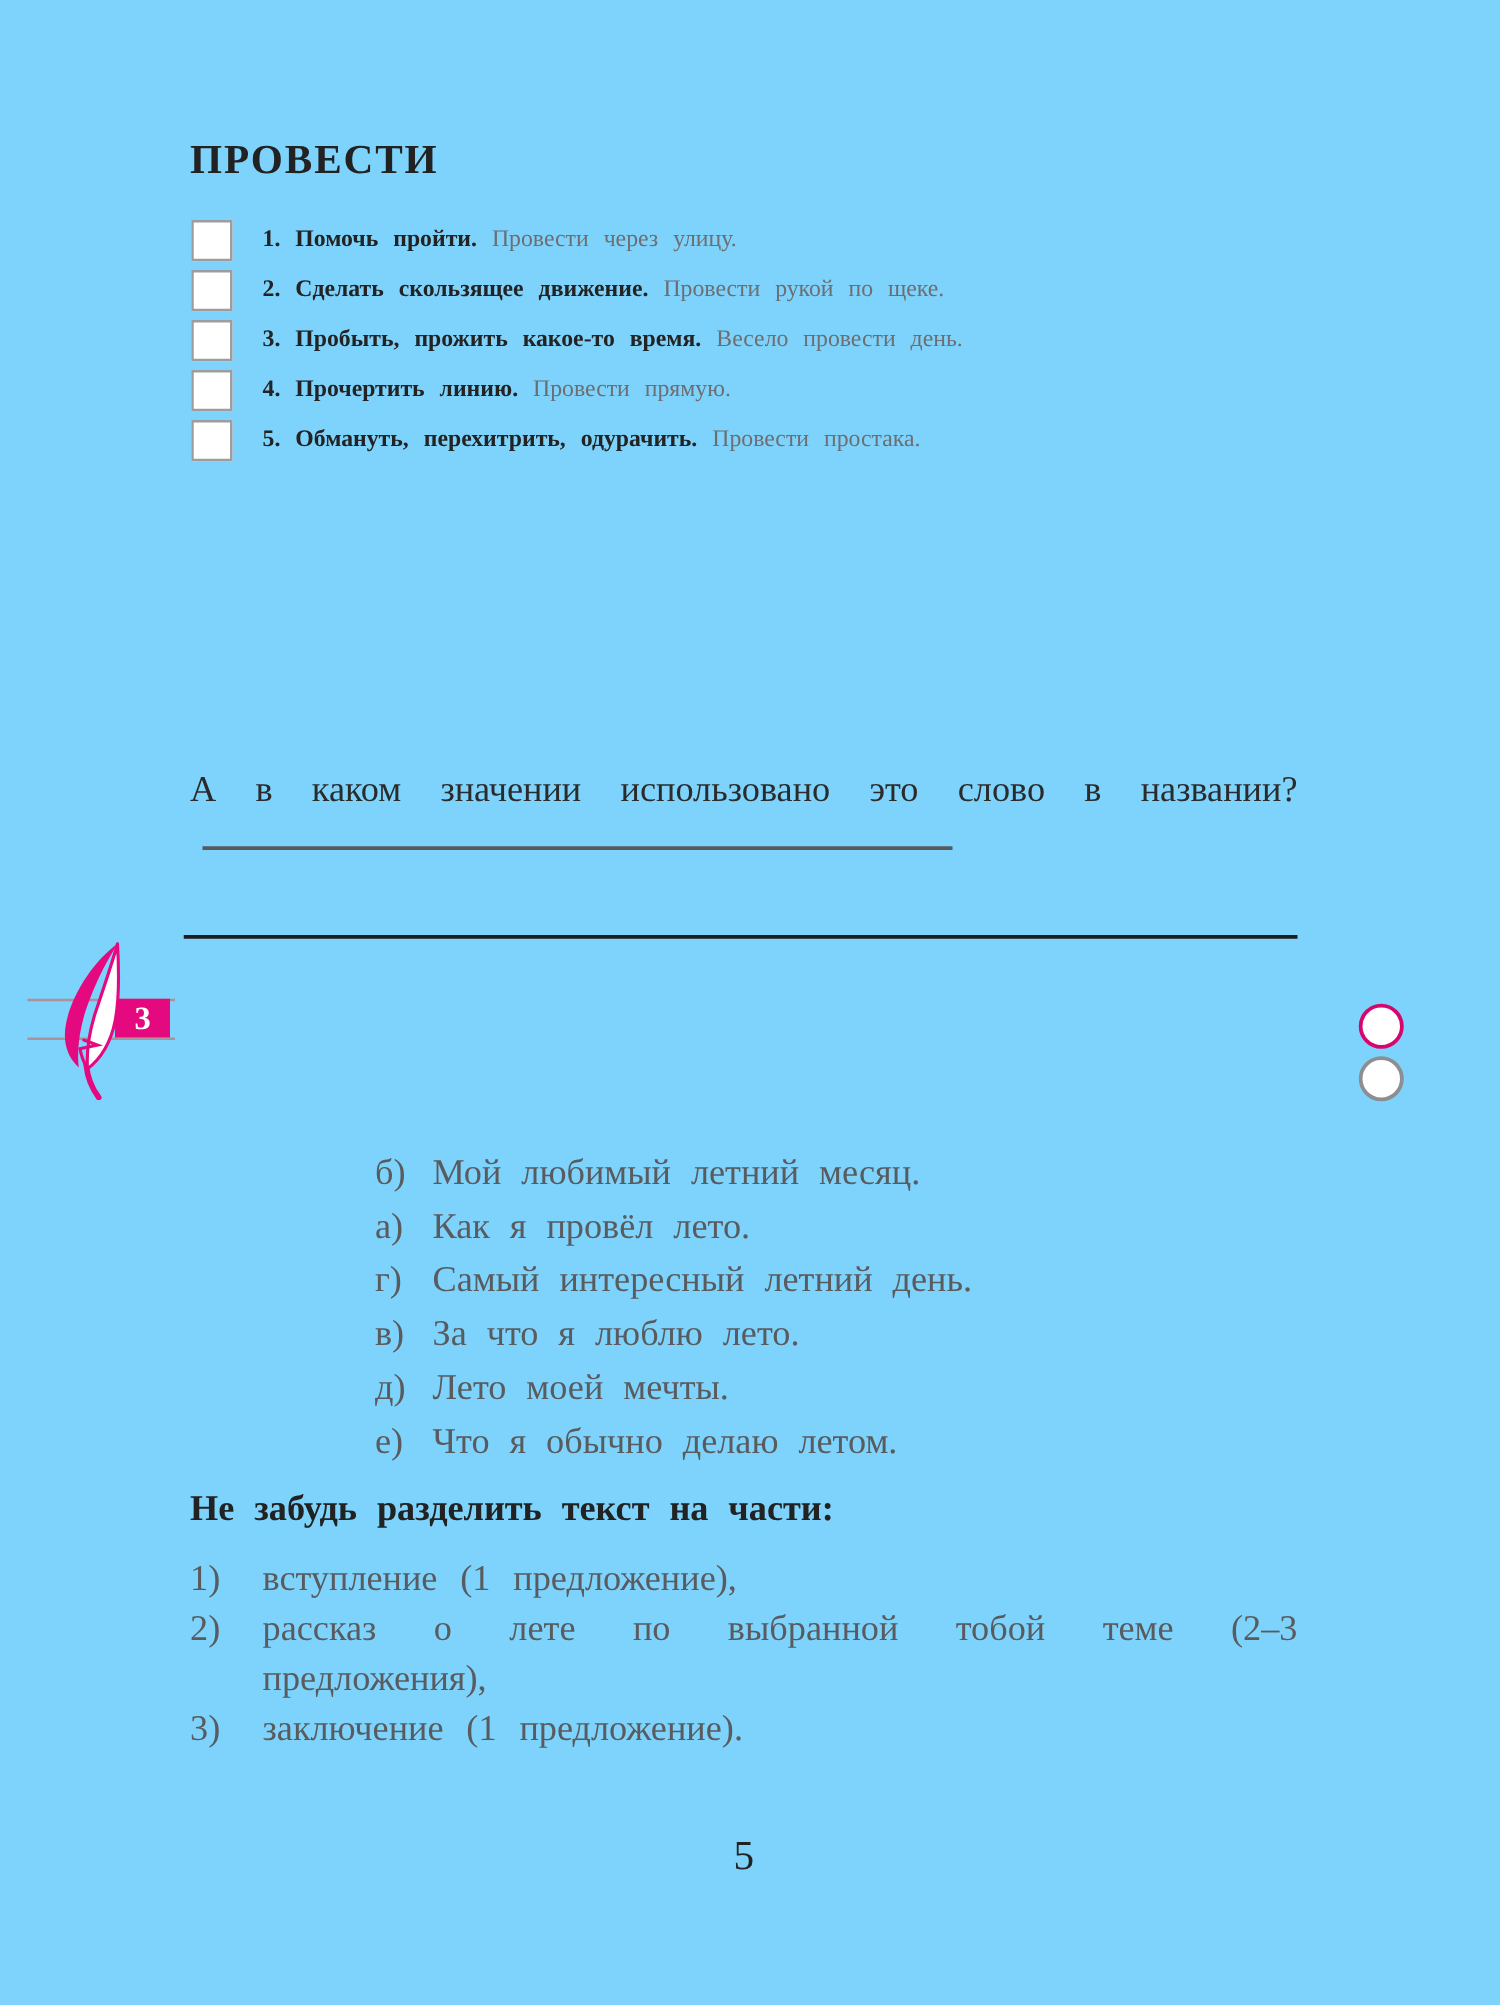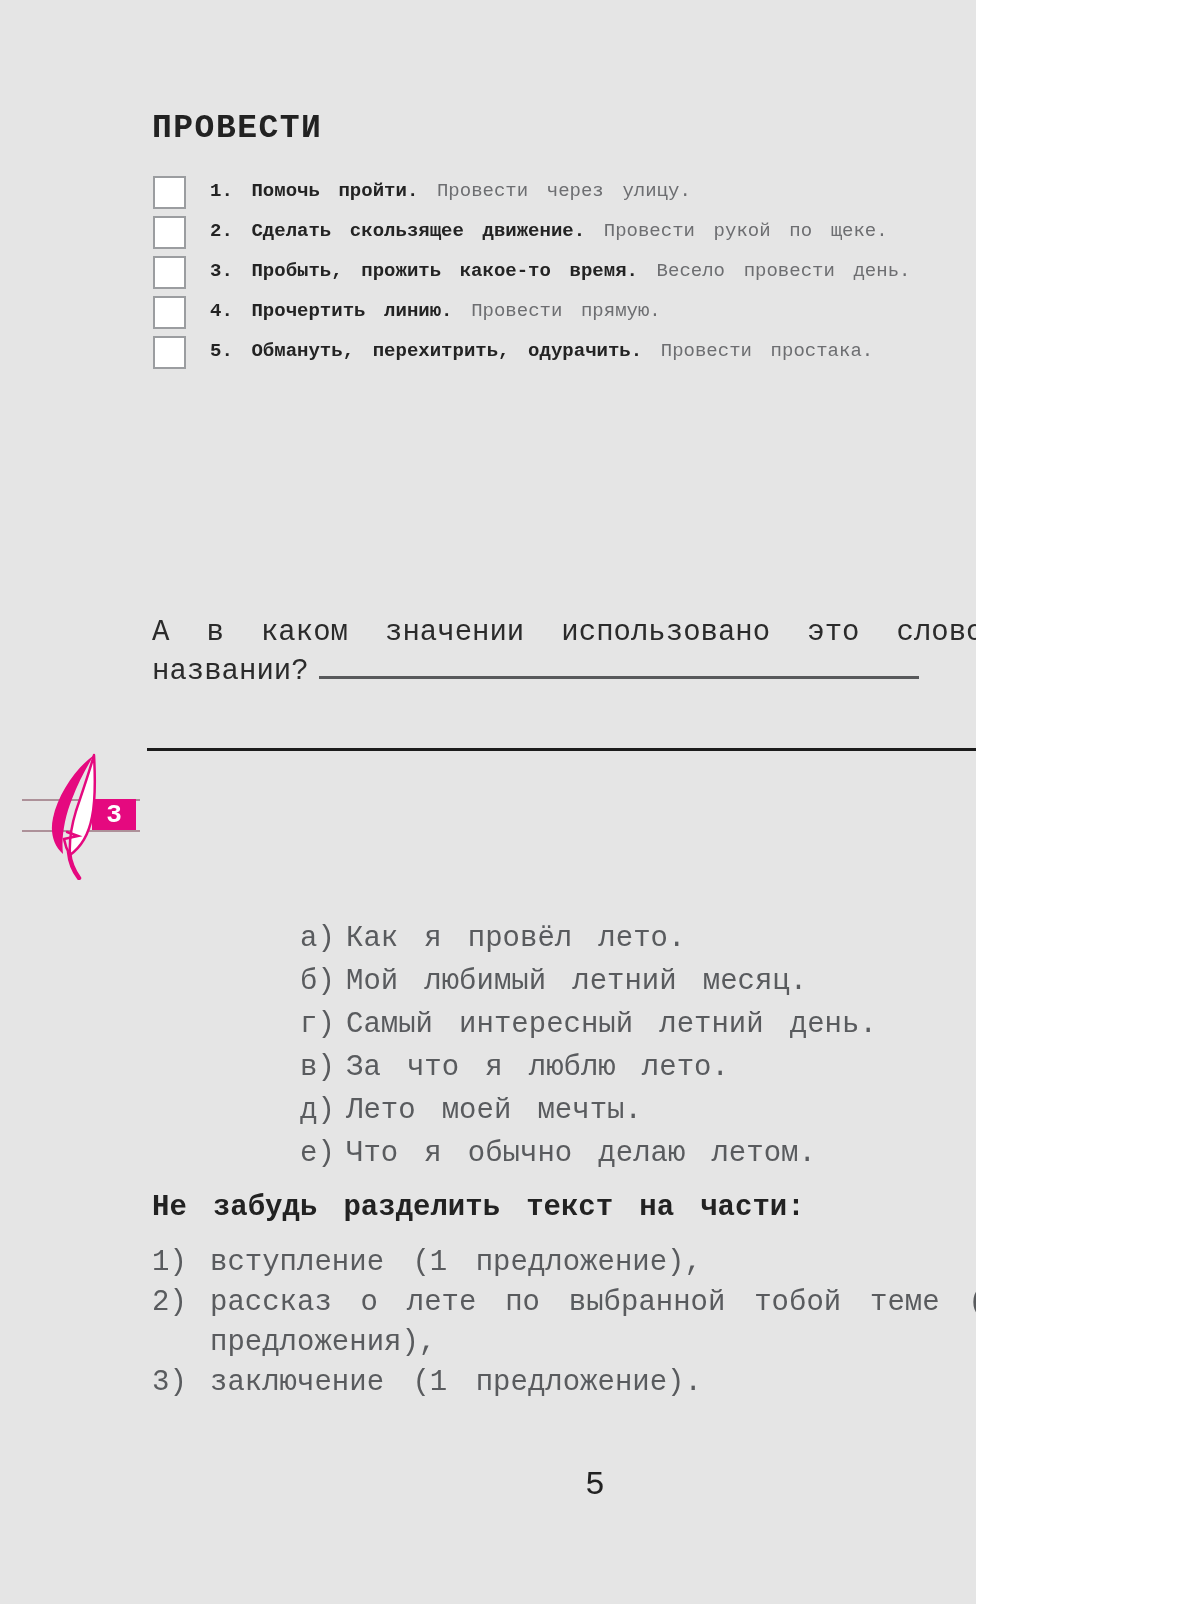--- a/index.html
+++ b/index.html
@@ -1,18 +1,18 @@
 <!DOCTYPE html>
 <html lang="ru"><head>
 <meta charset="utf-8">
 <style>
   html,body { margin:0; padding:0; background:#ffffff; }
   .page {
-    position:relative; width:976px; height:1604px; background:#e5e5e5;
-    font-family:Liberation Mono, monospace; color:#232323; overflow:hidden;
+    position:relative; width:1200px; height:1604px; background:#7dd3fc;
+    font-family:Liberation Serif, serif; color:#232323; overflow:hidden;
   }
   
   .headword {
     position:absolute; left:152px; top:110px;
     font-size:33px; font-weight:700; letter-spacing:1.5px; color:#222;
   }
   
   .senses { position:absolute; left:210px; top:172px; width:828px; }
   .sense { position:relative; margin:0 0 1px 0; }
   .sense p {
@@ -127,22 +127,22 @@
       <path d="M60 3 C55 21 48 41 42 59 C38 72 35 88 36 103 C47 95 55 81 58 65 C62 46 61 21 60 3 Z" fill="#ffffff" stroke="#e5097f" stroke-width="2.5" stroke-linejoin="round"></path>
       <path d="M36 103 C33 98 31 93 30 87 L44 84 L33 80" stroke="#e5097f" stroke-width="2.5" fill="none" stroke-linecap="round"></path>
     </svg>
   </div>
 
 
   <span class="m-circle pink"></span>
   <span class="m-circle grey"></span>
 
   <div class="options">
+    <div class="option"><span class="option-letter">б)</span><span>Мой любимый летний месяц.</span></div>
     <div class="option"><span class="option-letter">а)</span><span>Как я провёл лето.</span></div>
-    <div class="option"><span class="option-letter">б)</span><span>Мой любимый летний месяц.</span></div>
     <div class="option"><span class="option-letter">г)</span><span>Самый интересный летний день.</span></div>
     <div class="option"><span class="option-letter">в)</span><span>За что я люблю лето.</span></div>
     <div class="option"><span class="option-letter">д)</span><span>Лето моей мечты.</span></div>
     <div class="option"><span class="option-letter">е)</span><span>Что я обычно делаю летом.</span></div>
   </div>
 
   <div class="reminder">Не забудь разделить текст на части:</div>
 
   <div class="parts">
     <p class="part"><span class="part-num">1)</span><span>вступление (1 предложение),</span></p>

